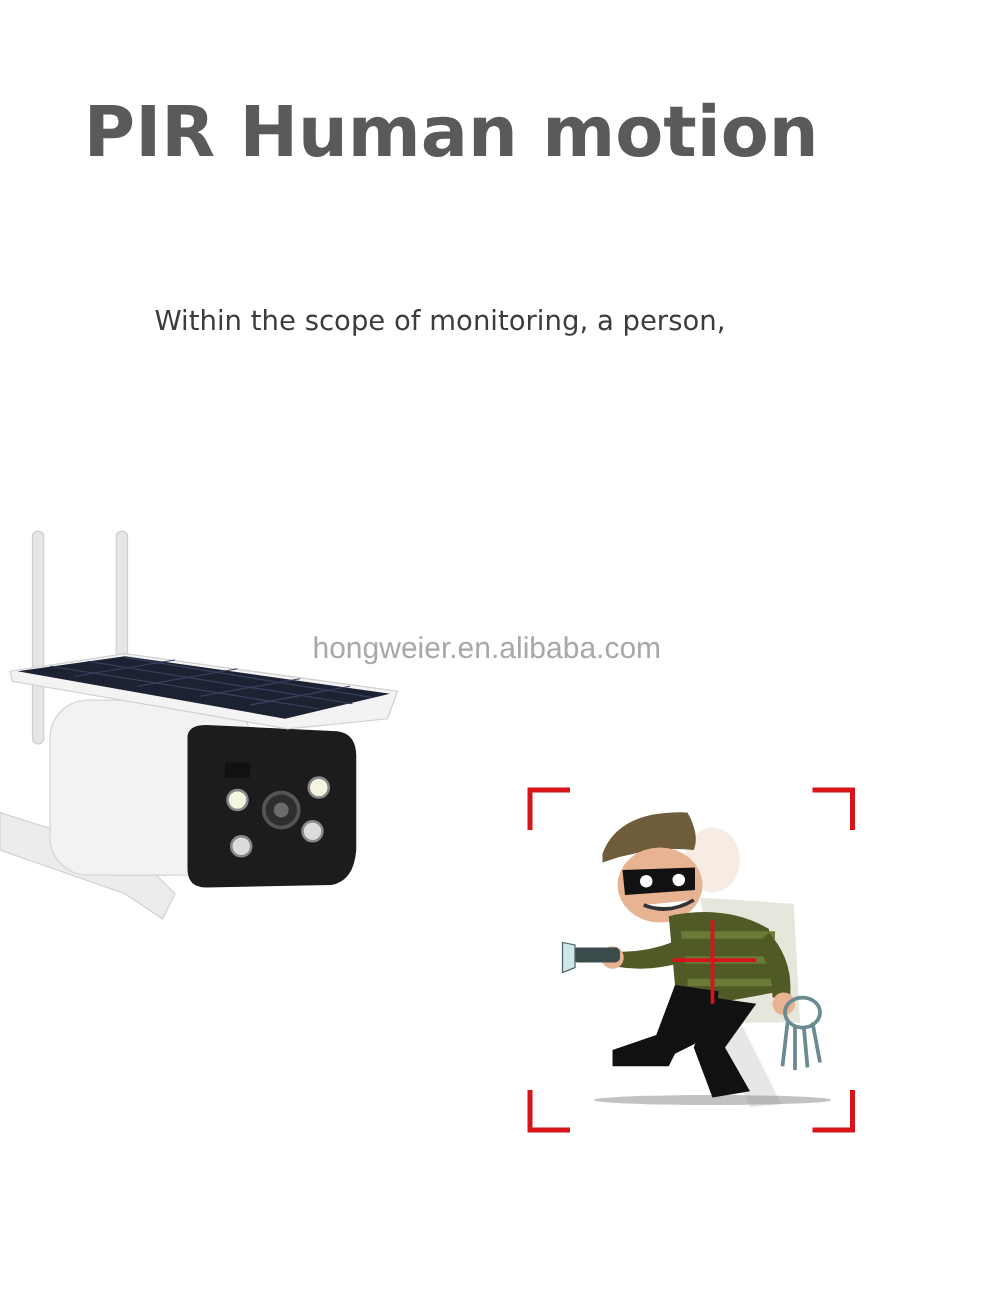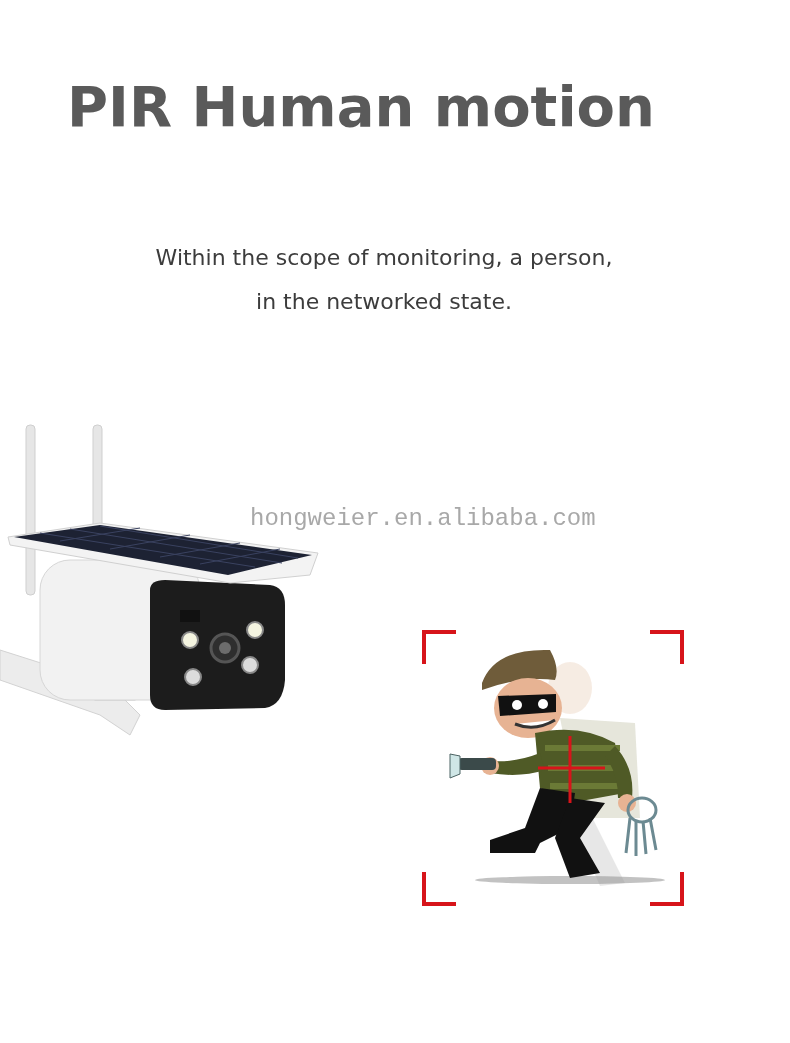--- a/index.html
+++ b/index.html
@@ -1,33 +1,32 @@
 <!DOCTYPE html>
 <html><head>
 <meta charset="utf-8">
 <style>
   html,body{margin:0;padding:0;background:#fff;}
   body{width:790px;height:1043px;position:relative;overflow:hidden;font-family:"DejaVu Sans",sans-serif;}
   .title{position:absolute;left:0;top:76px;width:722px;text-align:center;color:#5a5a5a;font-family:"DejaVu Sans",sans-serif;font-weight:bold;font-size:56px;line-height:62px;letter-spacing:0px;}
-  .desc{position:absolute;left:0;top:236px;width:704px;text-align:center;color:#3c3c3c;font-family:"DejaVu Sans",sans-serif;font-size:22px;line-height:44px;padding-left:32px;}
+  .desc{position:absolute;left:0;top:236px;width:704px;text-align:center;color:#3c3c3c;font-family:"DejaVu Sans",sans-serif;font-size:22px;line-height:44px;}
   .desc div{white-space:nowrap;}
-  .watermark{position:absolute;left:250px;top:505px;font-family:Liberation Mono, monospace;font-size:24px;color:#a8a8a8;}
+  .watermark{position:absolute;left:250px;top:505px;font-family:Liberation Sans, sans-serif;font-size:24px;color:#a8a8a8;}
   .camera{position:absolute;left:0;top:415px;width:330px;height:340px;}
   .thief{position:absolute;left:420px;top:628px;width:266px;height:280px;}
 </style>
 </head>
 <body>
 
 <div class="title">
   <div>PIR Human motion</div>
 </div>
 
 <div class="desc">
   <div>Within the scope of monitoring, a person,</div>
-  <div>in the networked state.</div>
 </div>
 
 <svg class="camera" viewBox="0 0 330 340">
 
   <g>
     <rect x="26" y="10" width="9" height="170" rx="4" fill="#e6e6e6" stroke="#cfcfcf"></rect>
     <rect x="93" y="10" width="9" height="120" rx="4" fill="#e6e6e6" stroke="#cfcfcf"></rect>
   </g>
 
   <path d="M0 235 L110 270 L140 300 L130 320 L100 300 L0 265 Z" fill="#ececec" stroke="#d2d2d2"></path>

